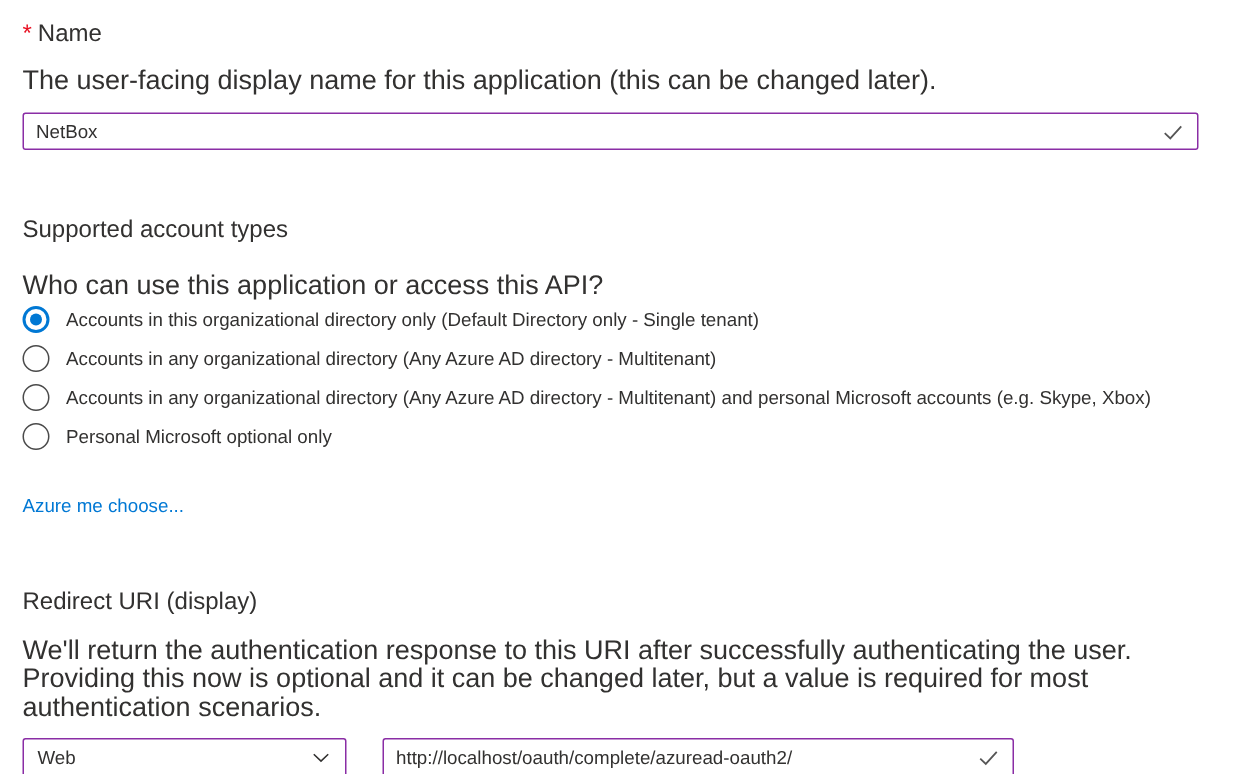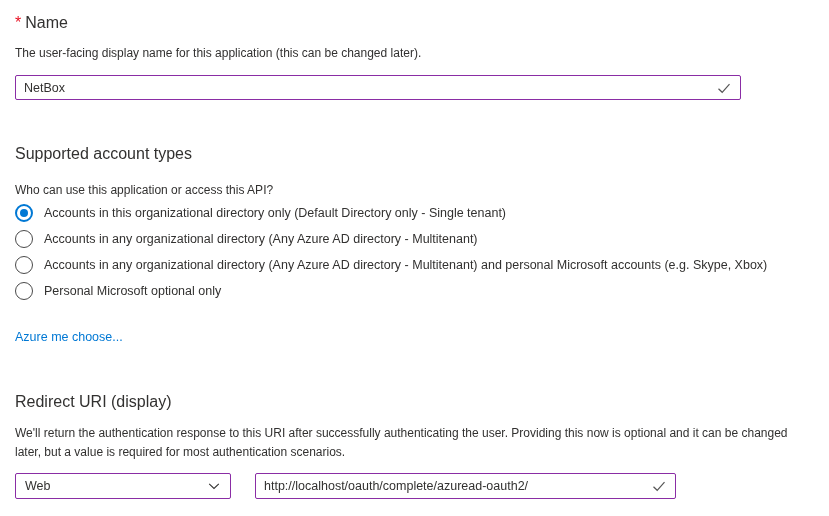--- a/index.html
+++ b/index.html
@@ -17,32 +17,32 @@
     font-family:"Liberation Sans", sans-serif;
     color:var(--text);
     overflow:hidden;
   }
   .page{padding:0 14px 0 15px;width:829px;}
   .section-heading{
     font-size:16px;line-height:21px;font-weight:400;color:var(--text);
   }
   .req{color:var(--required);margin-right:4px;}
   .desc{
-    font-size:12px;line-height:19px;color:var(--text);
+    font-size:18px;line-height:19px;color:var(--text);
   }
   .name-heading{margin-top:12px;}
   .name-desc{margin-top:11px;}
   .input-wrap{
     position:relative;
     border:1px solid var(--input-border);
     border-radius:2px;
     background:#fff;
     height:25px;
   }
-  .name-input-wrap{margin-top:12px;width:726px;}
+  .name-input-wrap{margin-top:12px;width:784px;}
   .input-wrap input{
     width:100%;height:100%;
     border:none;outline:none;background:transparent;
     font-family:"Liberation Sans", sans-serif;
     font-size:12.5px;color:var(--text);
     padding:0 28px 0 8px;
   }
   .check-icon{
     position:absolute;right:8px;top:50%;transform:translateY(-50%);
     width:16px;height:16px;pointer-events:none;

